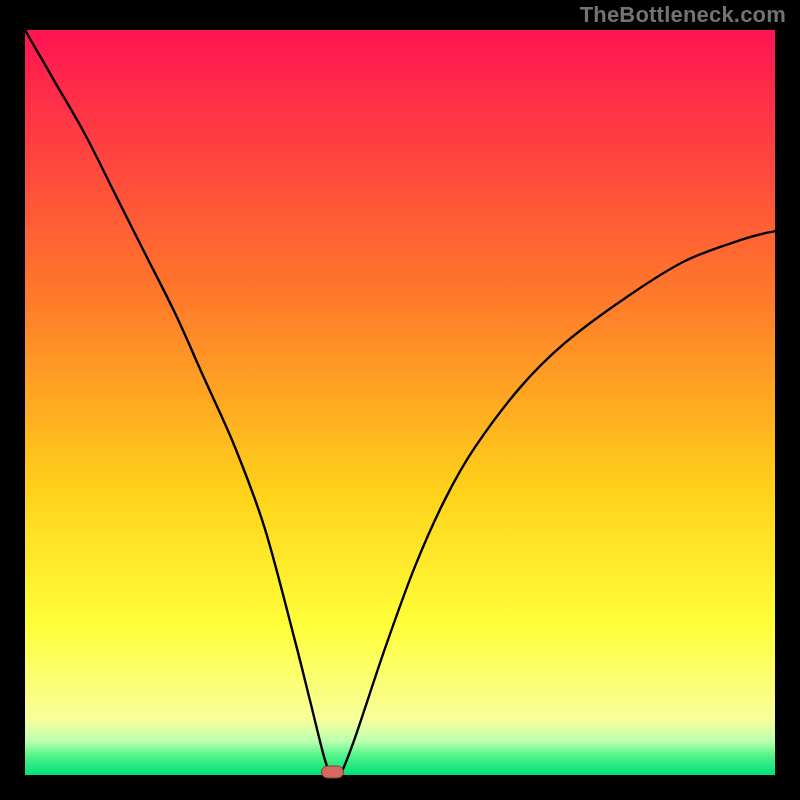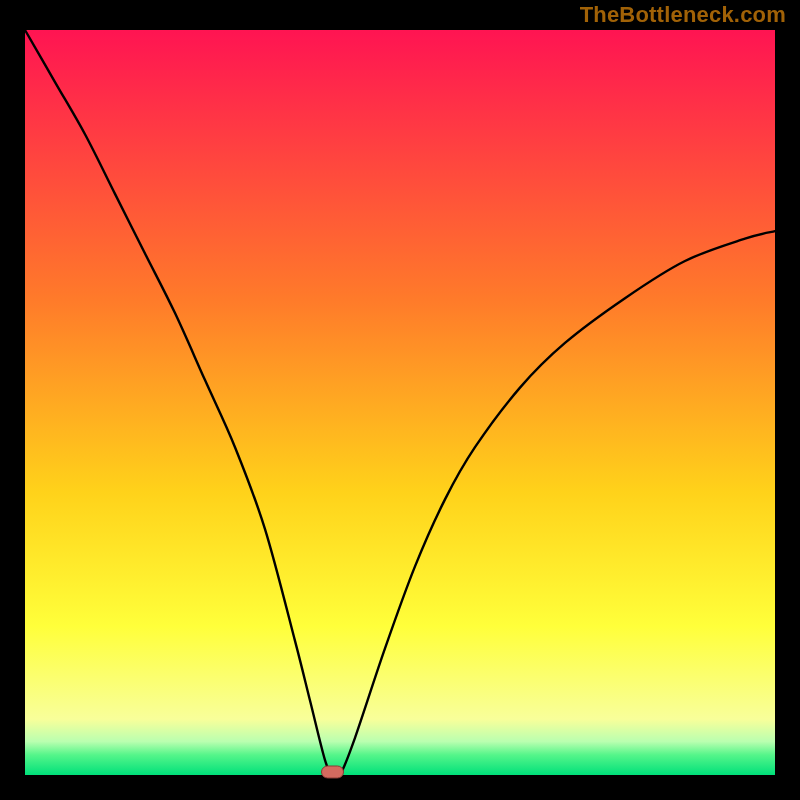--- a/index.html
+++ b/index.html
@@ -16,21 +16,21 @@
     height: 800px;
     background: #000;
   }
   .watermark {
     position: absolute;
     top: 2px;
     right: 14px;
     font-family: Arial, Helvetica, sans-serif;
     font-size: 22px;
     font-weight: bold;
-    color: #a16207;
+    color: #737373;
     letter-spacing: 0.2px;
   }
   svg {
     position: absolute;
     left: 0;
     top: 0;
   }
 </style>
 </head>
 <body>

